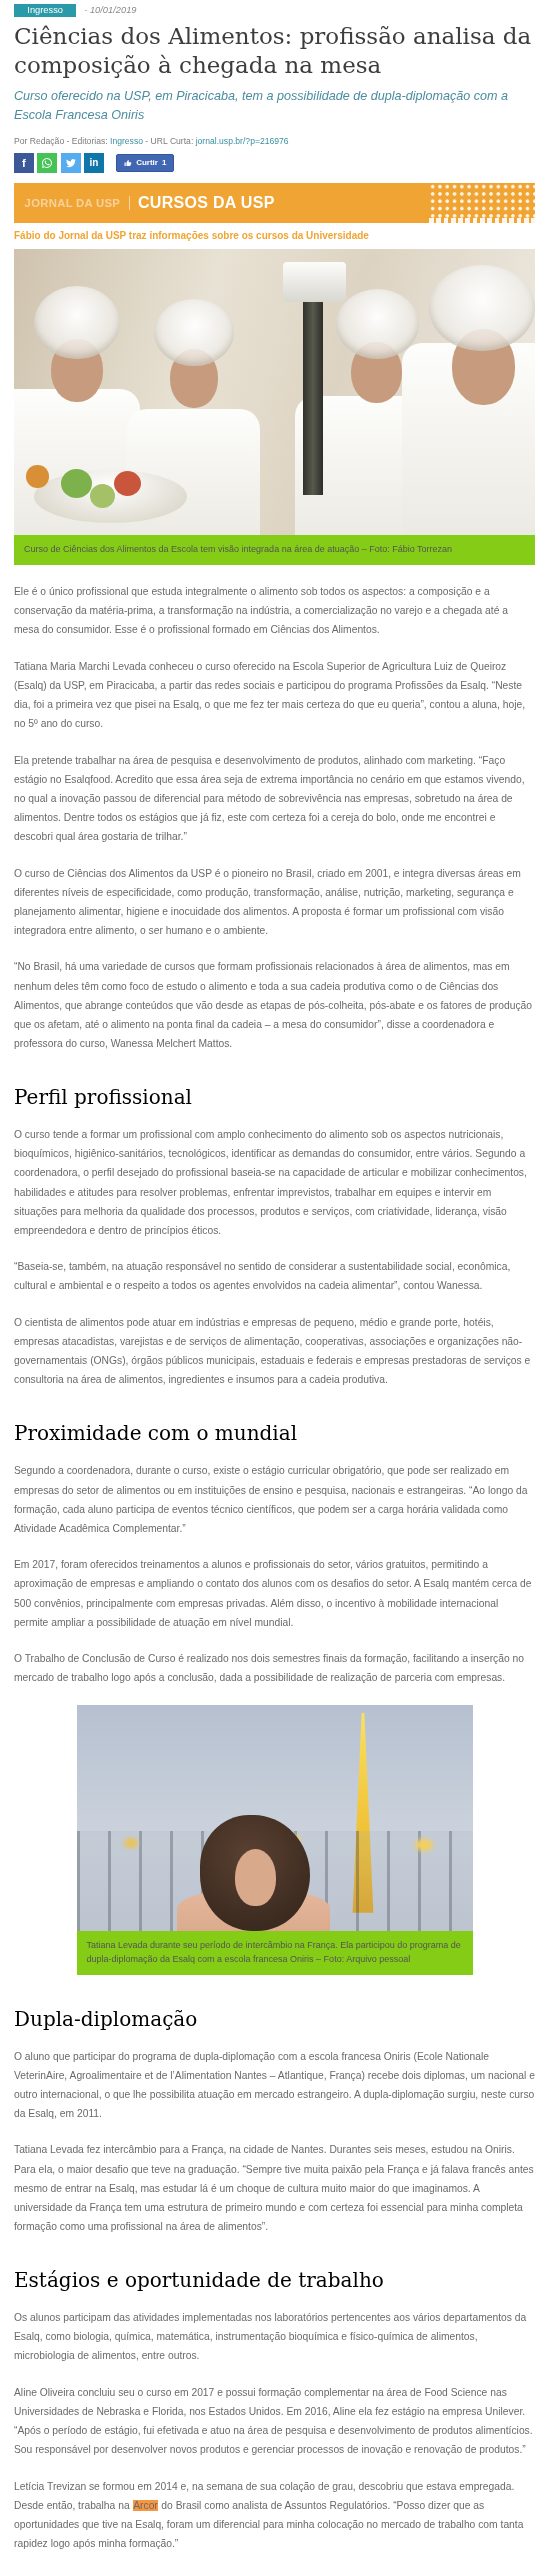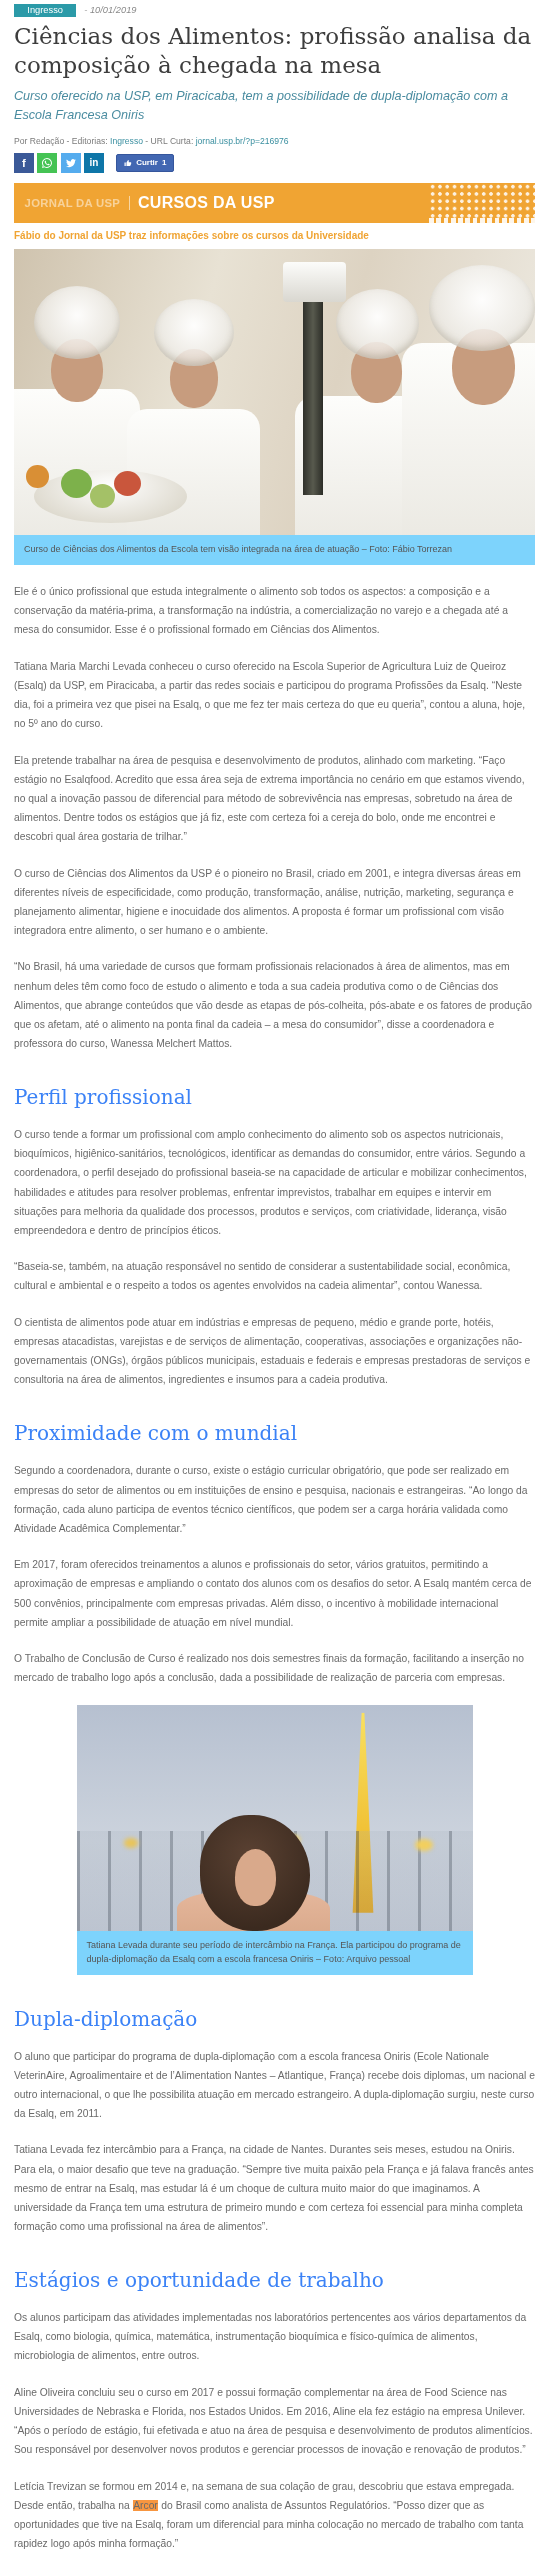--- a/index.html
+++ b/index.html
@@ -37,35 +37,35 @@
   figure{margin:0;}
   .photo1{height:286px;position:relative;overflow:hidden;background:linear-gradient(105deg,#cfc3ae 0%,#e8e2d4 35%,#ddd3c2 60%,#efece4 100%);}
   .abs{position:absolute;}
   .hairnet{background:radial-gradient(circle at 50% 40%,rgba(255,255,255,.95),rgba(235,233,228,.75) 70%);border-radius:50%;box-shadow:inset 0 -4px 6.7px rgba(150,140,120,.35);}
   .face{background:#c79c7e;border-radius:48%;}
   .coat{background:linear-gradient(#fdfdfb,#e9e7e0);border-radius:20px 20px 0 0;}
   .equip-col{width:20px;background:linear-gradient(90deg,#30312b,#585a4e,#2c2d27);}
   .equip-head{background:linear-gradient(#fcfcfa,#d9d7d0);border-radius:4px;}
   .bowl{background:radial-gradient(ellipse at 50% 30%,#ffffff,#dcd8cc 80%);border-radius:50%;}
   .fruit{border-radius:50%;}
-  .caption{background:#7dd3fc;color:#555;font-size:9px;padding:8px 10px;line-height:1.55;}
+  .caption{background:#84cc16;color:#555;font-size:9px;padding:8px 10px;line-height:1.55;}
 
   .photo2-wrap{width:396px;margin:4px auto 17.3px;}
   .photo2{height:226px;position:relative;overflow:hidden;background:linear-gradient(#b6c0d0 0%,#ccd3dd 60%,#c3cad6 100%);}
   .tower{width:47px;height:200px;background:linear-gradient(#f9e060,#efbc2e 70%,#e0a51f);clip-path:polygon(47% 0,53% 0,72% 100%,28% 100%);filter:blur(0.4px);box-shadow:0 0 17.3px rgba(250,220,90,.8);}
   .glow-dot{border-radius:50%;filter:blur(2px);}
   .railing{position:absolute;left:0;right:0;bottom:0;height:100px;background:repeating-linear-gradient(90deg,rgba(70,80,92,.4) 0 3.3px,rgba(160,170,182,.18) 3.3px 31px);}
   .hair{background:radial-gradient(circle at 45% 35%,#5a4132,#3b2a1f 75%);border-radius:46% 54% 50% 50%;}
   .face2{background:#d9a98b;border-radius:50% 50% 46% 46%;}
   .shoulders{background:linear-gradient(#e5b79c,#d9a98b);border-radius:40% 40% 0 0;}
 
   
   .article p{font-size:10.3px;line-height:1.86;margin:0 0 17.3px;}
   .article{padding-top:17.3px;}
-  h2{font-family:"DejaVu Serif",serif;color:#3b82f6;font-size:20px;font-weight:normal;margin:32px 0 16px;}
+  h2{font-family:"DejaVu Serif",serif;color:#000000;font-size:20px;font-weight:normal;margin:32px 0 16px;}
   mark{padding:0 0.7px;color:inherit;}
   .hl-orange{background:#f79640;}
 </style>
 </head>
 <body>
 
 <div>
   <div class="content">
 
     <div class="badge-row">

